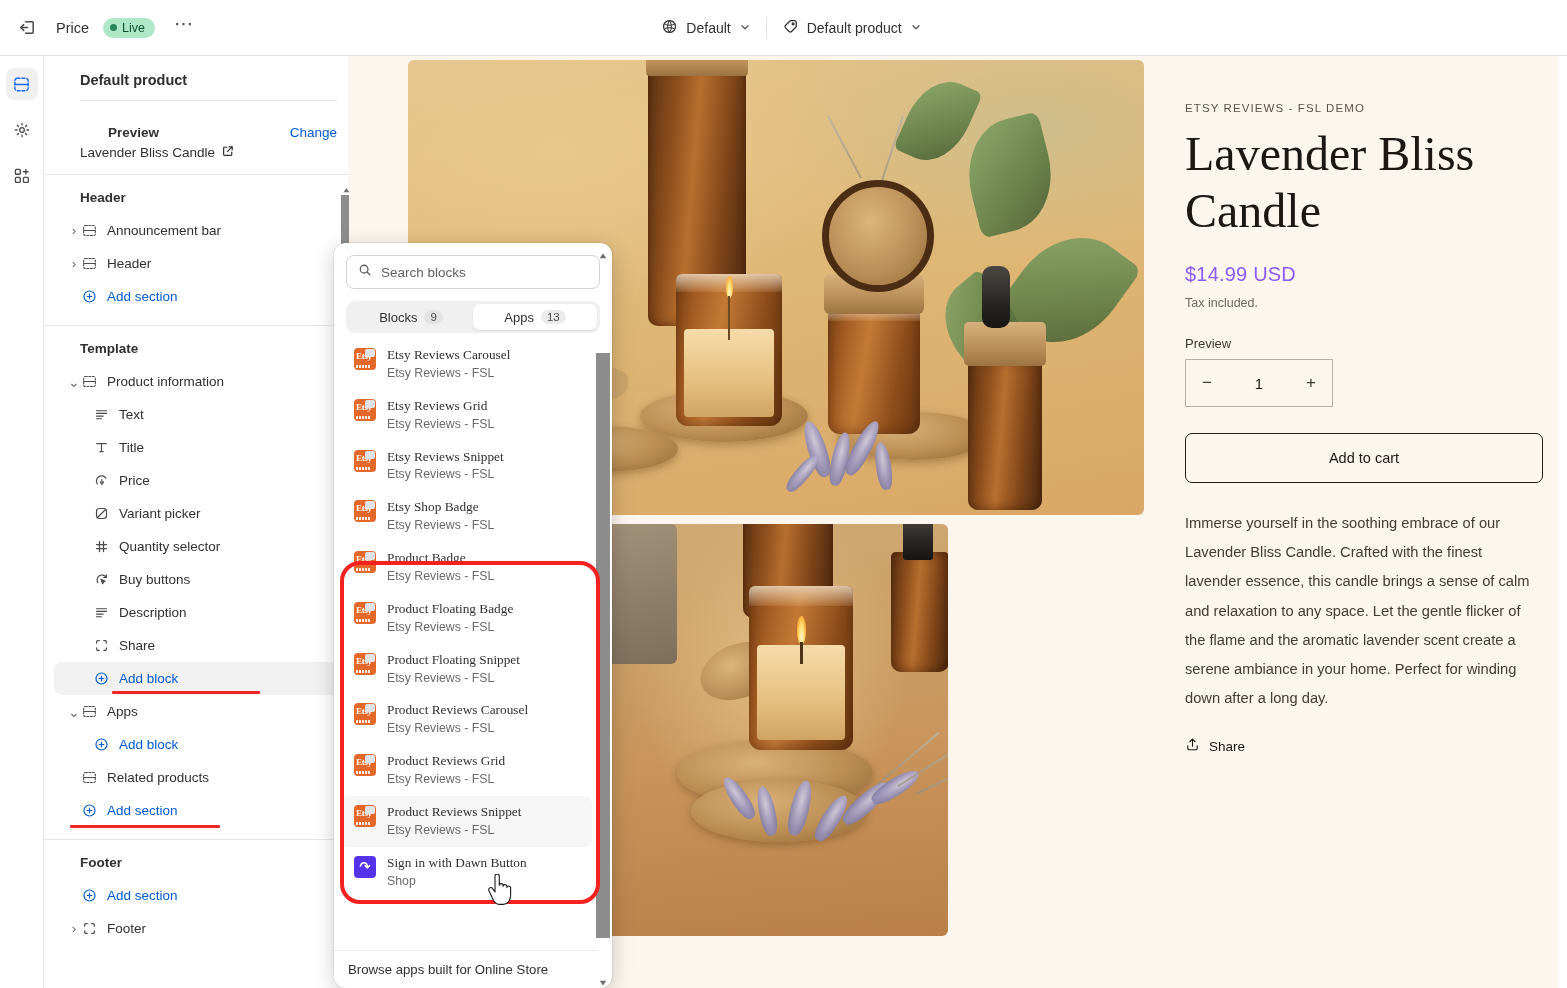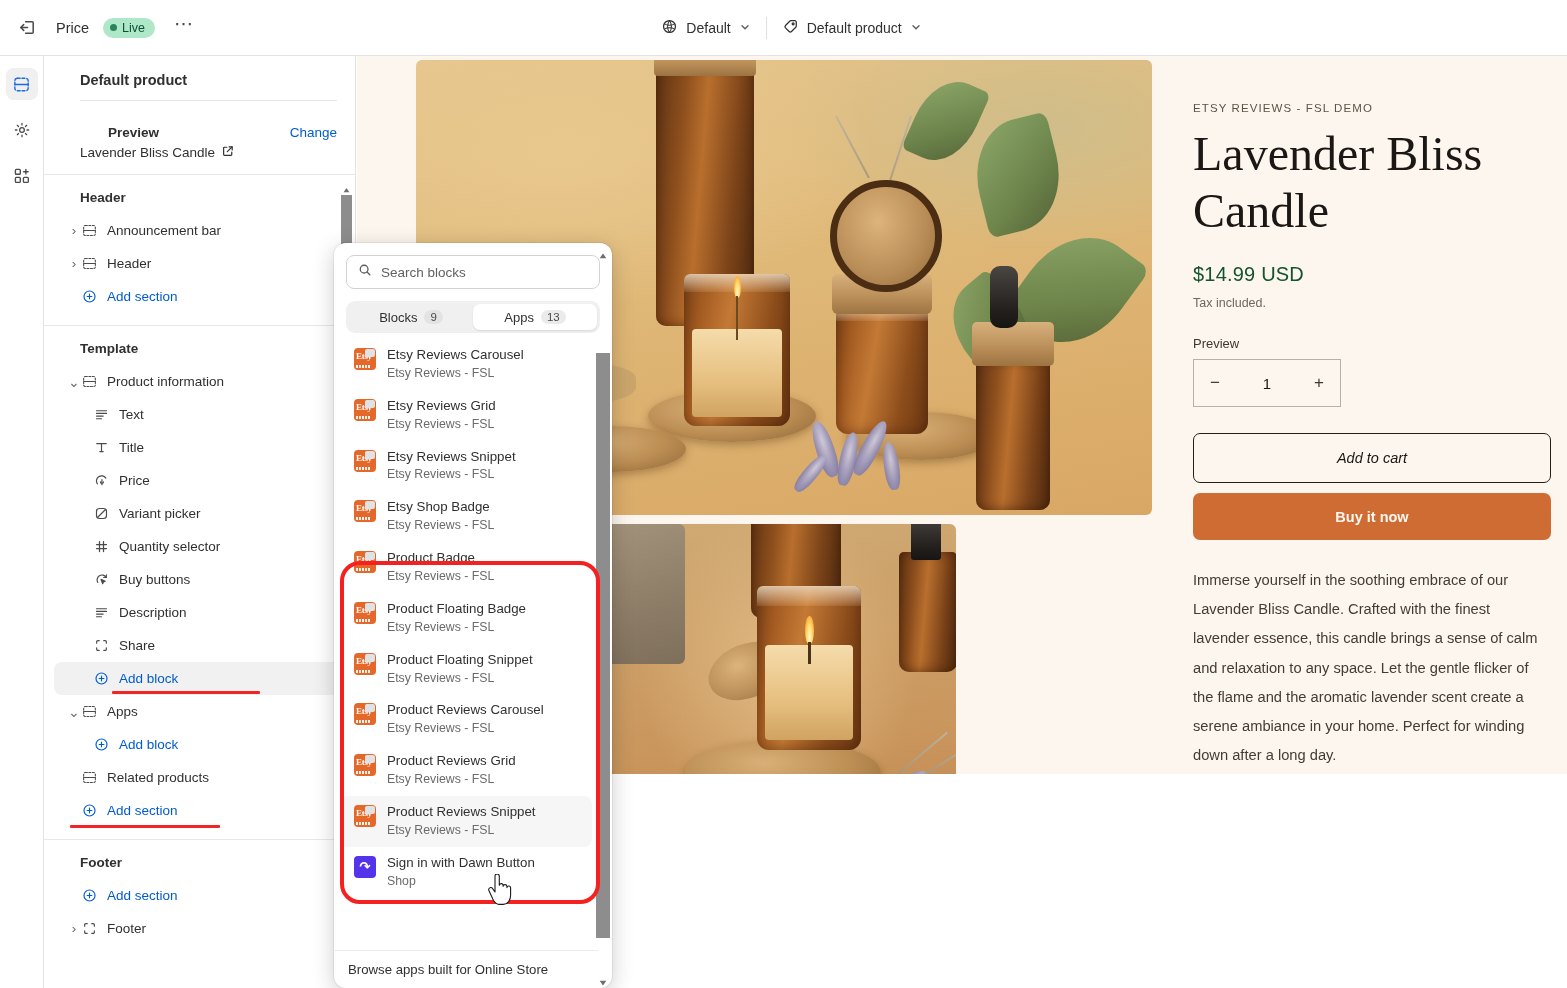--- a/index.html
+++ b/index.html
@@ -89,21 +89,21 @@
   .sb-arrow-up {
     position: absolute; left: 1px; top: 0; width: 9px; height: 9px;
   }
   .sb-thumb {
     position: absolute; left: 0px; top: 14px; width: 11px; height: 68px;
     background: #8d8d8d; border-radius: 0px;
   }
 
   
   #canvas {
-    position: absolute; left: 357px; top: 56px; width: 1210px; height: 718px;
+    position: absolute; left: 349px; top: 56px; width: 1210px; height: 932px;
     background: #fdf6ee; overflow: hidden;
   }
   .gallery { position: absolute; left: 4px; top: 4px; width: 830px; }
   .img-main {
     position: absolute; left: 55px; top: 0px; width: 736px; height: 455px;
     border-radius: 6px; overflow: hidden;
   }
   .img-bl {
     position: absolute; left: 55px; top: 464px; width: 175px; height: 355px;
     border-radius: 6px; overflow: hidden;
@@ -183,36 +183,35 @@
     opacity: .95;
   }
 
   
   #prod { position: absolute; left: 836px; top: 46px; width: 374px; }
   .p-vendor { font-size: 11.5px; letter-spacing: 1.1px; color: #5c5348; font-weight: 500; }
   .p-title {
     font-family: "Liberation Serif", serif; font-size: 48px; line-height: 1.18;
     color: #1a1714; margin-top: 12px; font-weight: 400;
   }
-  .p-price { font-size: 20px; color: #14532d; margin-top: 24px; letter-spacing: .2px; }
+  .p-price { font-size: 20px; color: #8b5cf6; margin-top: 24px; letter-spacing: .2px; }
   .p-tax { font-size: 12.5px; color: #6f675d; margin-top: 10px; }
   .p-qlabel { font-size: 13px; color: #3d372f; margin-top: 26px; }
   .qty {
     margin-top: 8px; width: 148px; height: 48px; border: 1px solid #b9b0a3;
     display: flex; align-items: center; justify-content: space-between; padding: 0 16px;
     background: transparent;
   }
   .qbtn { font-size: 17px; color: #3d372f; cursor: pointer; user-select: none; }
   .qval { font-size: 15px; color: #1a1714; }
   .btn-cart {
     margin-top: 26px; width: 358px; height: 50px; border: 1.5px solid #231f1b;
     border-radius: 7px; background: transparent; color: #1a1714; font-size: 14.5px;
     display: flex; align-items: center; justify-content: center; cursor: pointer;
     font-family: "Liberation Sans", sans-serif;
-    font-style: italic;
   }
   .btn-buy {
     margin-top: 10px; width: 358px; height: 47px; border: none; border-radius: 7px;
     background: #cf6c33; color: #fff7ef; font-size: 14.5px; font-weight: 600;
     display: flex; align-items: center; justify-content: center; cursor: pointer;
     font-family: "Liberation Sans", sans-serif;
   }
   .p-desc { margin-top: 26px; width: 352px; font-size: 14.7px; line-height: 1.98; color: #433c33; }
   .p-share { margin-top: 24px; display: flex; align-items: center; gap: 9px; font-size: 13.5px; color: #1a1714; cursor: pointer; }
 
@@ -273,21 +272,21 @@
     opacity: .9;
   }
   .app-ico.shop {
     background: #5433eb;
   }
   .app-ico.shop .shop-glyph {
     color: #ffffff; font-size: 13px; font-weight: 700;
     font-family: "Liberation Sans", sans-serif;
   }
   .pop-txt { min-width: 0; }
-  .pop-name { font-size: 13.3px; color: #303030; line-height: 1.35; }
+  .pop-name { font-size: 13.3px; color: #303030; line-height: 1.35; font-family: Liberation Serif, serif; }
   .pop-sub { font-size: 12.3px; color: #6b6b6b; line-height: 1.45; margin-top: 1px; }
   .pop-footer {
     position: absolute; left: 0; bottom: 0; width: 264px; height: 38px;
     border-top: 1px solid #ececec; display: flex; align-items: center; padding-left: 14px;
   }
   .pop-footer-link { font-size: 13.2px; color: #303030; cursor: pointer; }
 
   
   #pop-scroll { position: absolute; right: 2px; top: 0; width: 14px; height: 745px; }
   .arr { position: absolute; left: 2px; width: 10px; height: 10px; }
@@ -725,21 +724,20 @@
     <div class="p-title">Lavender Bliss Candle</div>
     <div class="p-price">$14.99 USD</div>
     <div class="p-tax">Tax included.</div>
     <div class="p-qlabel">Preview</div>
     <div class="qty">
       <span class="qbtn">−</span>
       <span class="qval">1</span>
       <span class="qbtn">+</span>
     </div>
     <div class="btn-cart">Add to cart</div>
-    <div class="btn-buy">Buy it now</div>
     <div class="p-desc">Immerse yourself in the soothing embrace of our Lavender Bliss Candle. Crafted with the finest lavender essence, this candle brings a sense of calm and relaxation to any space. Let the gentle flicker of the flame and the aromatic lavender scent create a serene ambiance in your home. Perfect for winding down after a long day.</div>
     <div class="p-share">
       <span>
         <svg width="15" height="15" viewBox="0 0 18 18" fill="none" stroke="#1a1714" stroke-width="1.3" stroke-linecap="round" stroke-linejoin="round">
           <path d="M9 2.6v8.5"></path>
             <path d="M5.9 5.7L9 2.6l3.1 3.1"></path>
             <path d="M3.4 10.4v3.6a1.2 1.2 0 001.2 1.2h8.8a1.2 1.2 0 001.2-1.2v-3.6"></path>
         </svg>
       </span>
       <span>Share</span>

